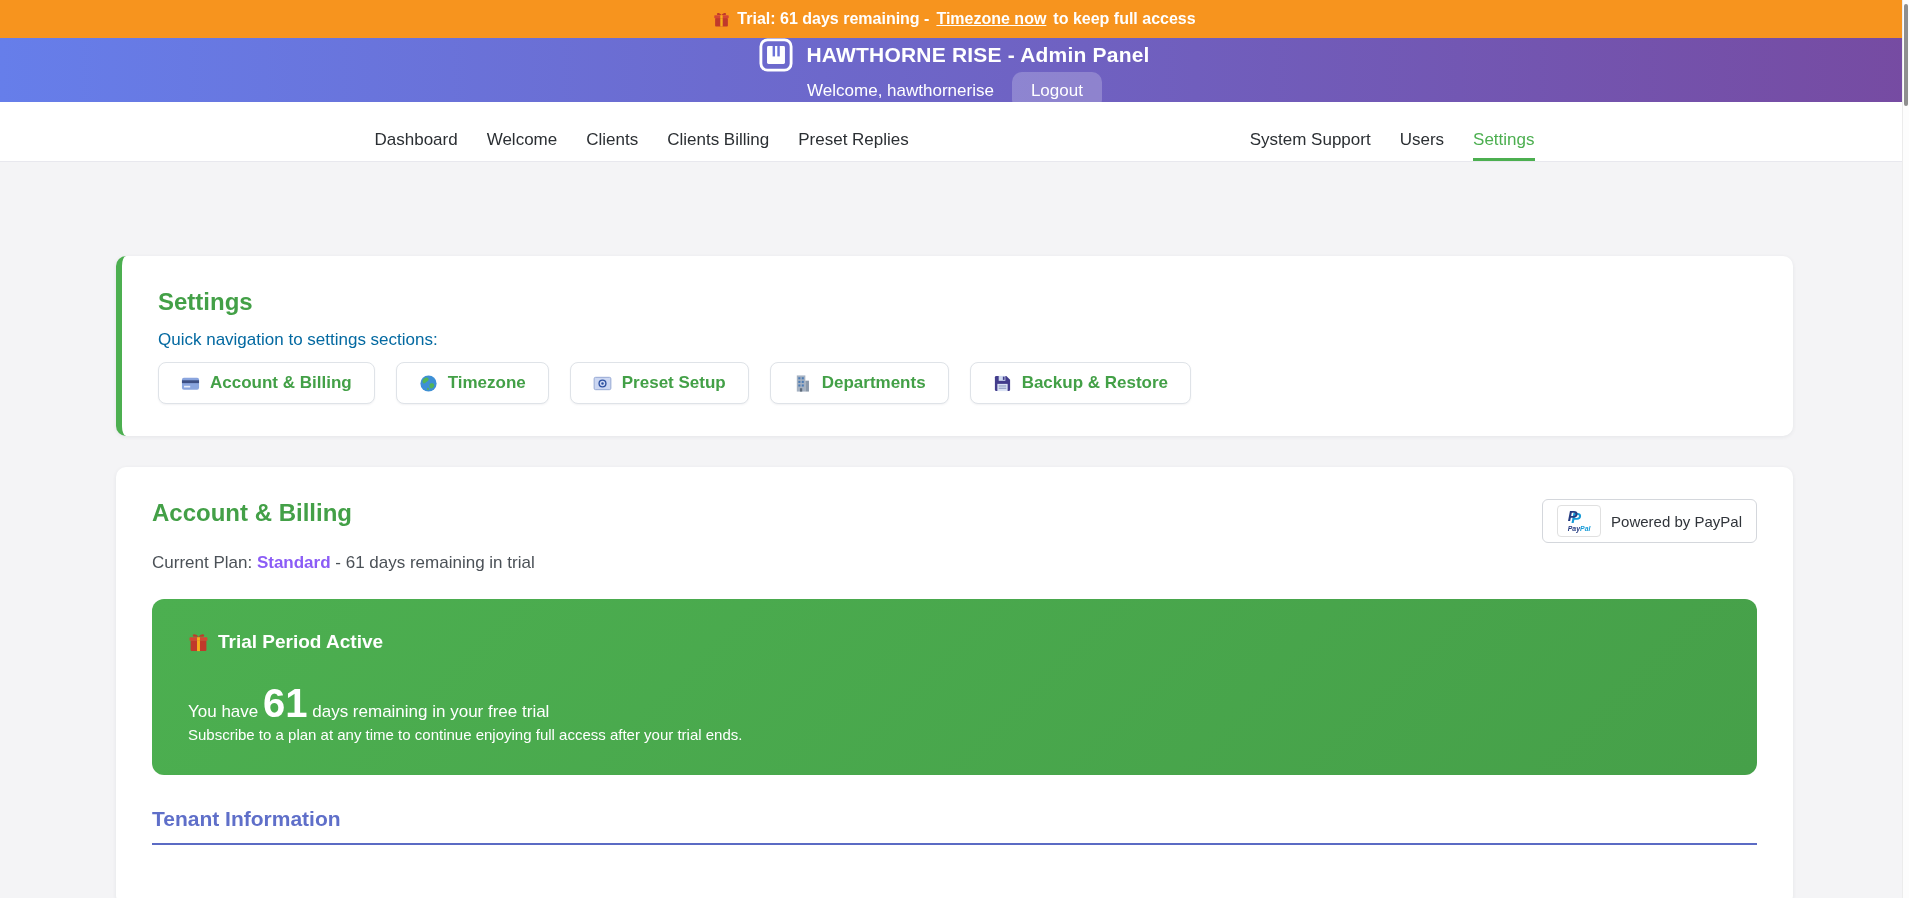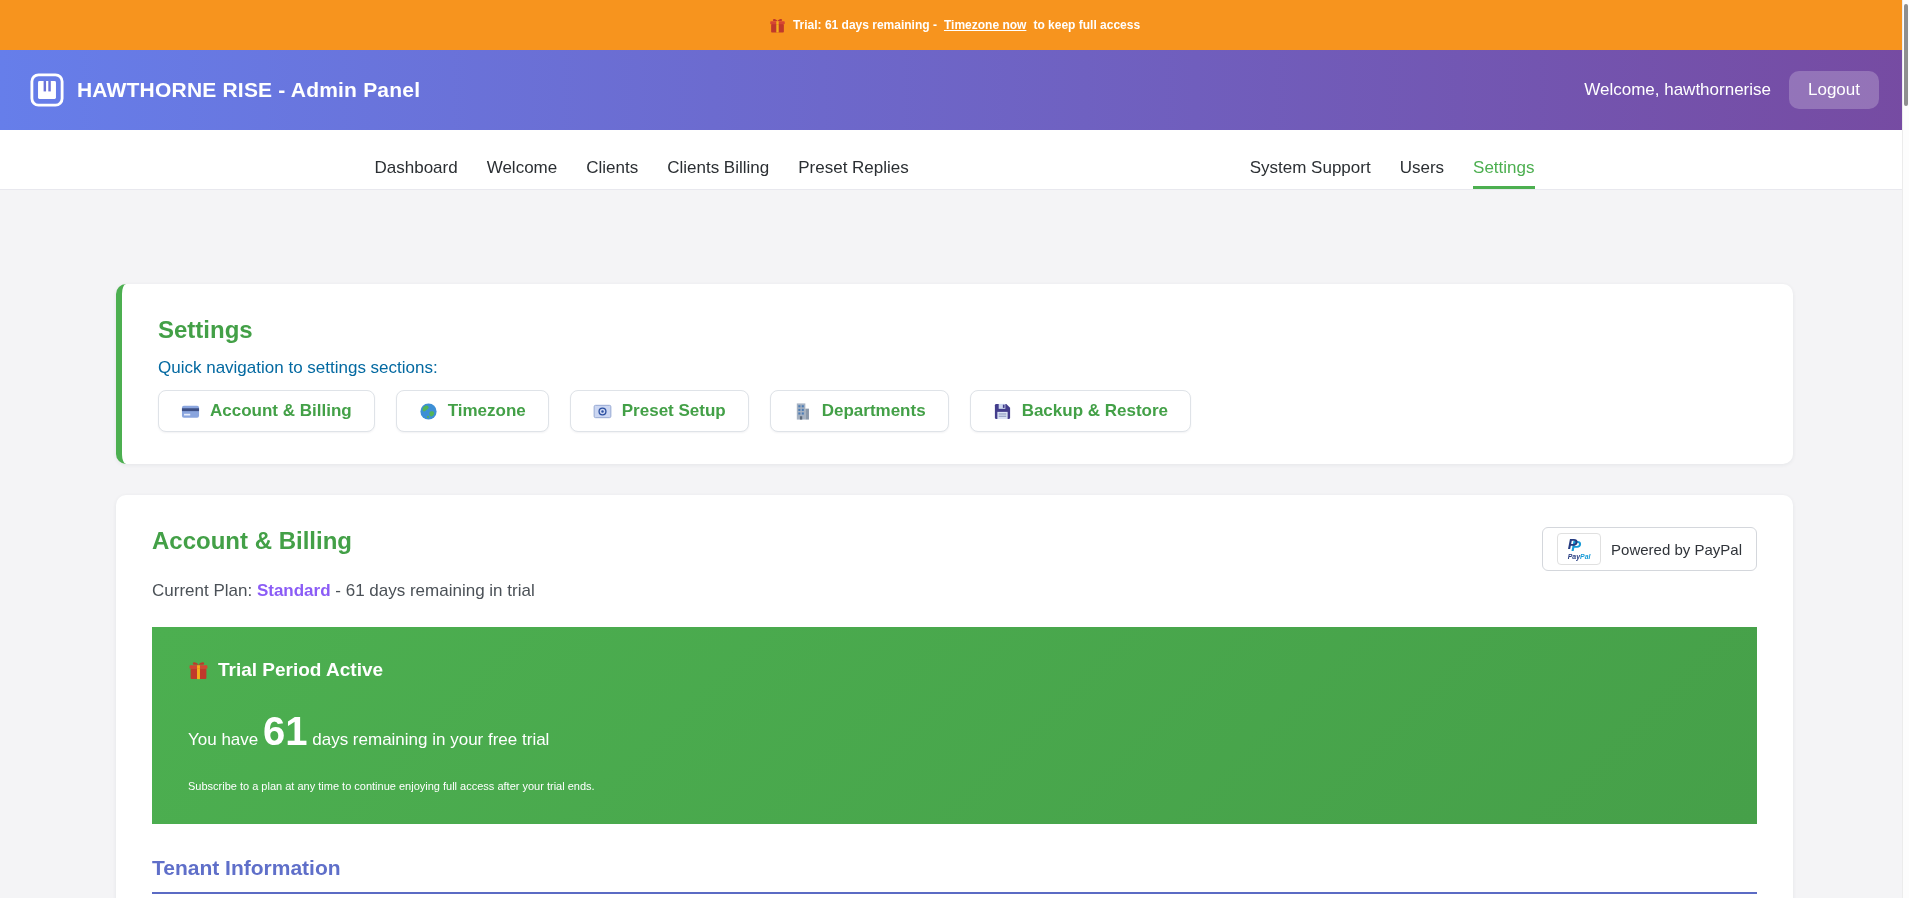--- a/index.html
+++ b/index.html
@@ -6,32 +6,32 @@
   html,body { width:1909px; height:898px; overflow:hidden; }
   body {
     font-family:"Liberation Sans", sans-serif;
     background:#f4f4f6;
     color:#343a40;
     position:relative;
   }
 
   
   .trial-strip {
-    height:50px; background:#f7941e; color:#ffffff;
+    height:38px; background:#f7941e; color:#ffffff;
     display:flex; align-items:center; justify-content:center;
-    font-size:12px; font-weight:bold; gap:7px;
+    font-size:16px; font-weight:bold; gap:7px;
   }
   .trial-strip a { color:#ffffff; text-decoration:underline; cursor:pointer; }
 
   
   .app-header {
-    height:80px;
+    height:64px;
     background:linear-gradient(90deg,#667eea 0%,#764ba2 100%);
     display:flex; align-items:center; justify-content:space-between;
-    padding:0 30px; color:#fff;
+    padding:0 30px; color:#fff;flex-direction:column;
   }
   .brand { display:flex; align-items:center; gap:13px; }
   .brand-title { font-size:21px; font-weight:bold; letter-spacing:.2px; }
   .header-right { display:flex; align-items:center; gap:18px; }
   .welcome { font-size:17px; }
   .logout-btn {
     background:rgba(255,255,255,0.22); color:#fff; border:none;
     font-family:inherit; font-size:17px; padding:9px 19px;
     border-radius:10px; cursor:pointer;
   }
@@ -80,31 +80,31 @@
     padding:5px 14px; font-family:inherit; font-size:15px; color:#30343a; cursor:pointer;
   }
   .paypal-mark {
     width:44px; height:32px; border:1px solid #e0e0e0; border-radius:4px;
     display:flex; align-items:center; justify-content:center; background:#fff;
   }
   .plan-line { font-size:17px; color:#4b5157; margin-top:10px; }
   .plan-line strong { color:#8b5cf6; }
 
   .trial-box {
-    margin-top:26px; border-radius:0;
+    margin-top:26px; border-radius:12px;
     background:linear-gradient(135deg,#4caf50 0%,#46a049 100%);
     color:#ffffff; padding:32px 36px;
   }
   .trial-box-title {
     font-size:19px; font-weight:bold; display:flex; align-items:center; gap:9px;
     margin-bottom:28px;
   }
   .trial-box-days { font-size:17px; }
   .trial-box-days .big { font-size:40px; font-weight:bold; }
-  .trial-box-sub { font-size:11px; margin-top:26px; }
+  .trial-box-sub { font-size:15px; }
 
   .tenant-heading {
     margin-top:32px; font-size:21px; font-weight:bold; color:#5f6fc9;
     padding-bottom:12px; border-bottom:2px solid #5b6bc4;
   }
 
   
   .scrollbar-track {
     position:absolute; top:0; right:0; width:7px; height:898px;
     background:#fdfdfd; border-left:1px solid #ececec;

